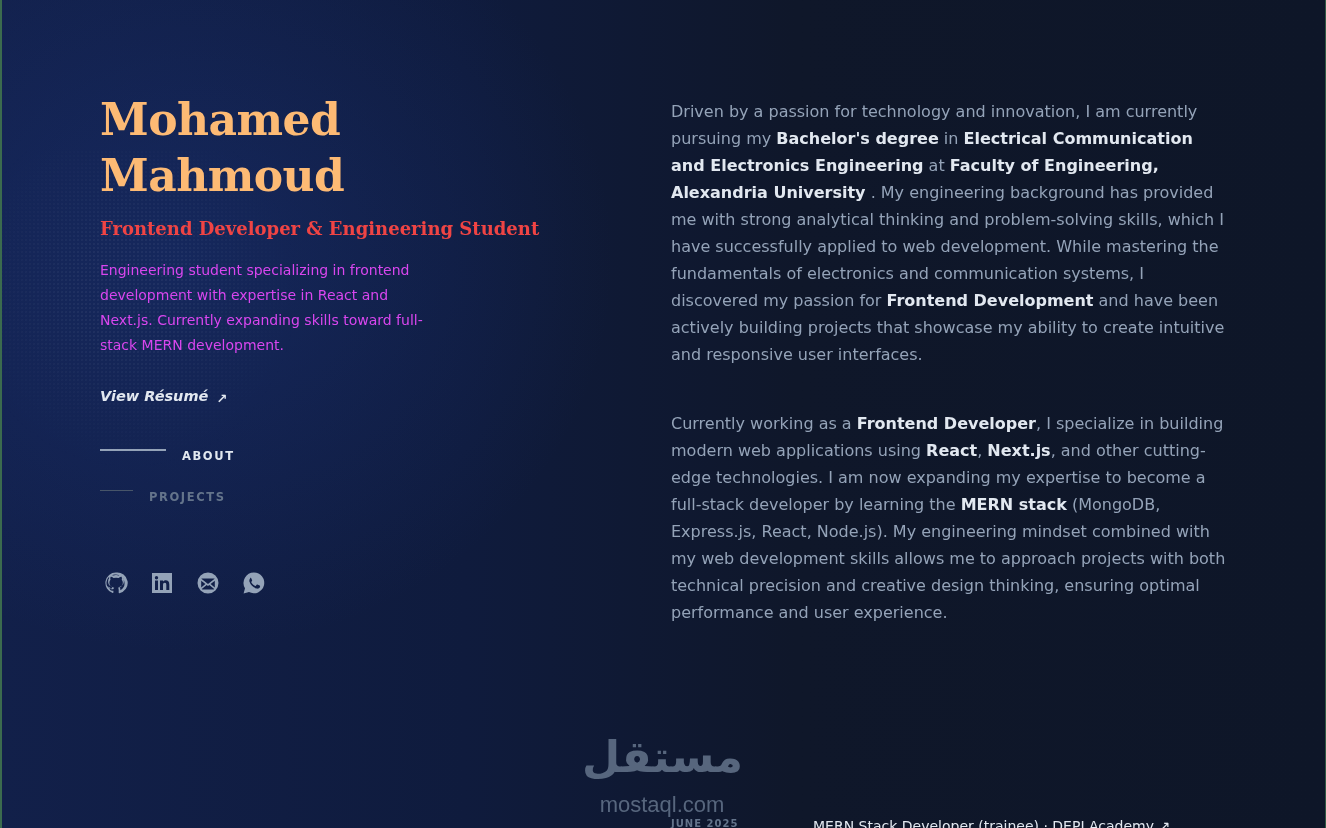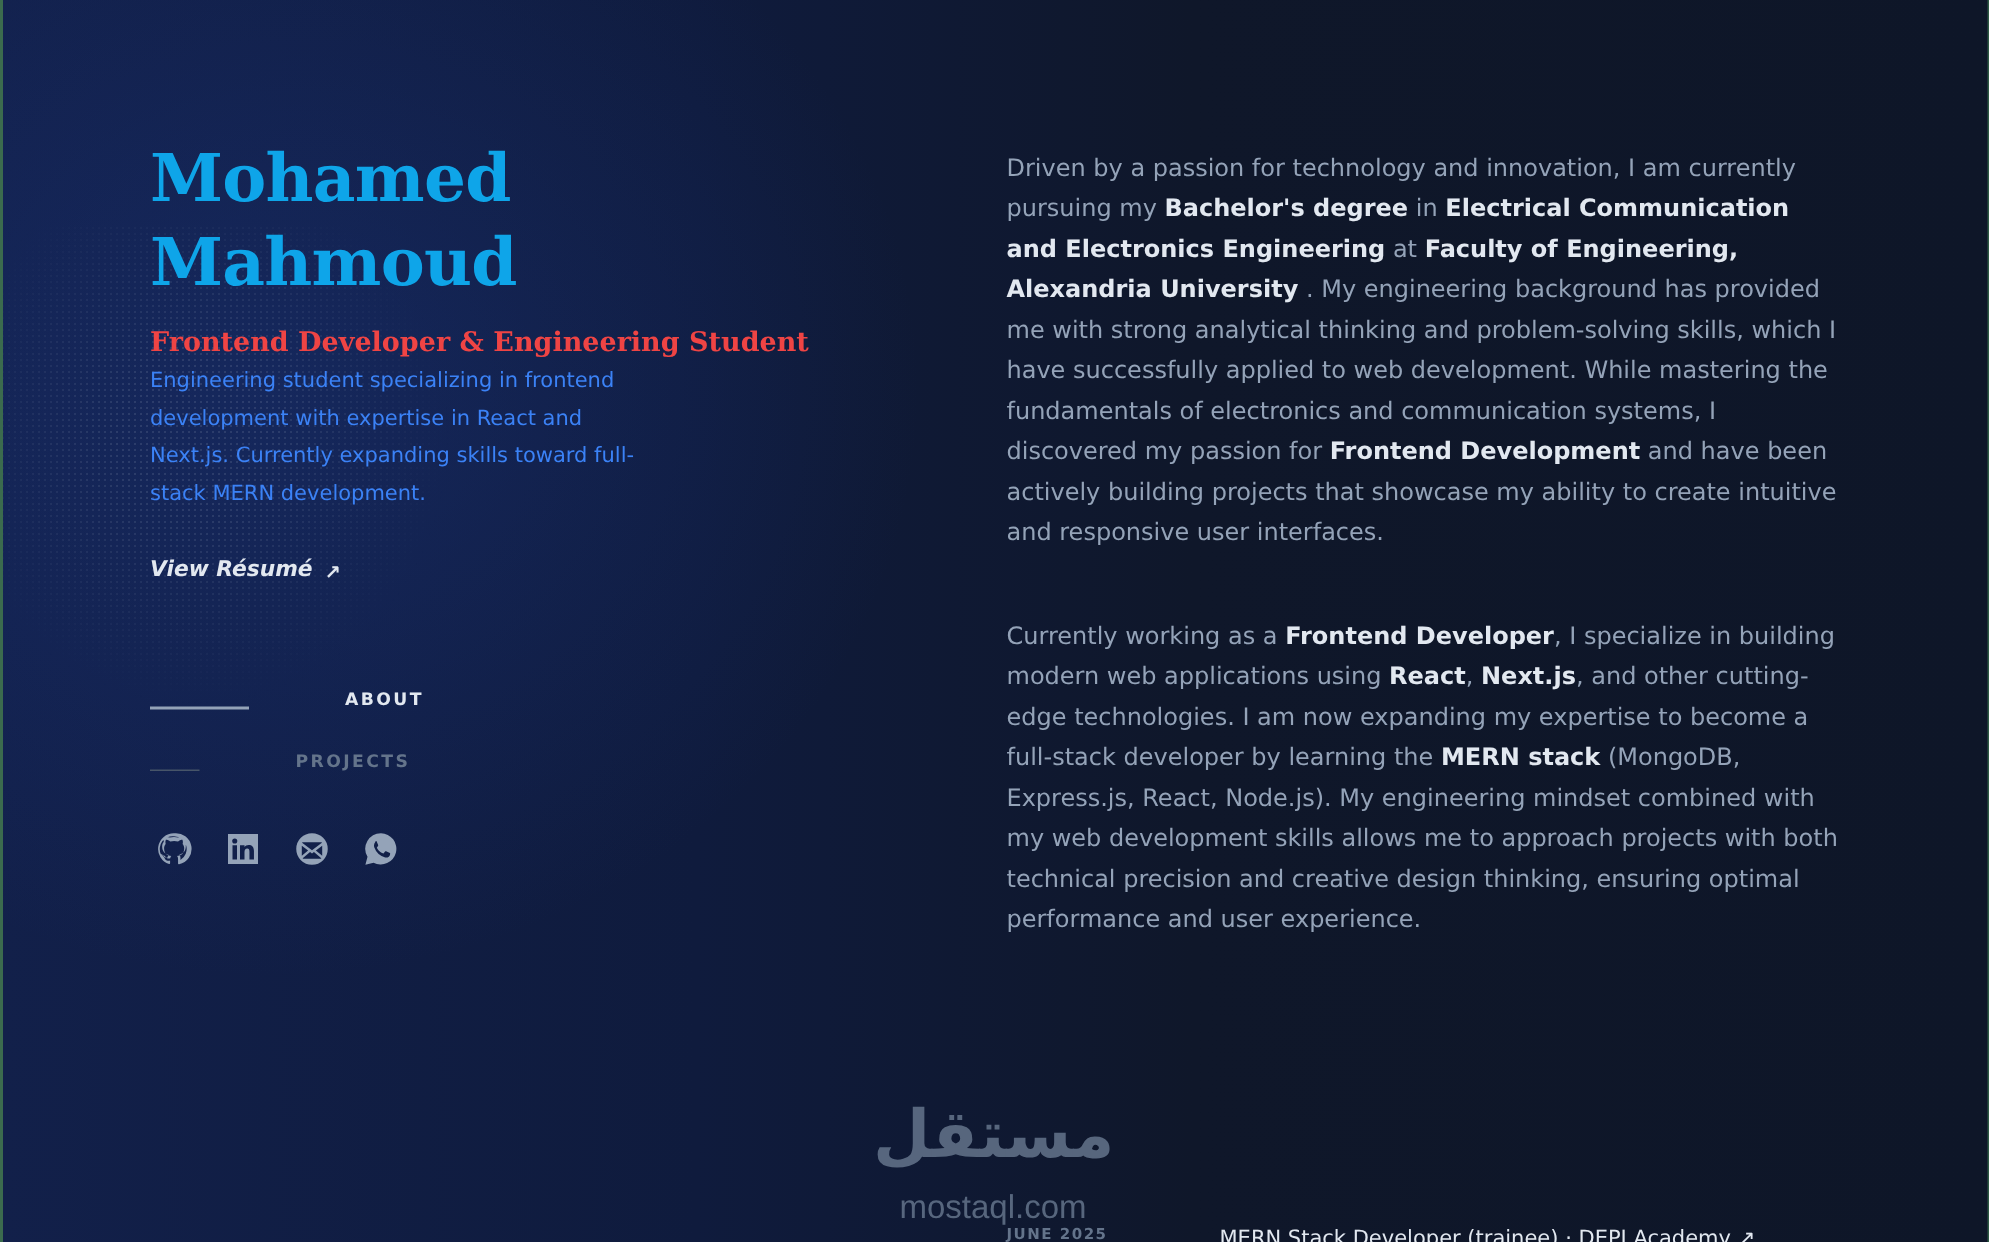--- a/index.html
+++ b/index.html
@@ -22,40 +22,40 @@
     background-size: 4px 4px;
     -webkit-mask-image: radial-gradient(ellipse 170px 180px at 130px 140px, #000 30%, transparent 100%);
     mask-image: radial-gradient(ellipse 170px 180px at 130px 140px, #000 30%, transparent 100%);
   }
   .edge-left { position: absolute; left: 0; top: 0; width: 2px; height: 100%; background: #3b6b4e; }
   .edge-right { position: absolute; right: 0; top: 0; width: 1px; height: 100%; background: #2f5a44; }
 
   .left { position: absolute; left: 100px; top: 92px; width: 470px; }
   .name {
     font-family: "DejaVu Serif", serif;
-    font-size: 44px; font-weight: bold; color: #0ea5e9;
+    font-size: 44px; font-weight: bold; color: #fdba74;
     letter-spacing: -0.5px; line-height: 56px;
   }
   .role {
     font-family: "DejaVu Serif", serif;
     font-size: 18px; color: #ef4444; margin-top: 12px; line-height: 26px;
   }
   .blurb {
-    width: 340px;
-    font-size: 14px; line-height: 25px; color: #3b82f6;
+    margin-top: 16px; width: 340px;
+    font-size: 14px; line-height: 25px; color: #d946ef;
   }
   .resume {
     display: inline-flex; align-items: center; gap: 8px;
     margin-top: 30px; font-size: 14.5px; font-weight: bold; color: #e2e8f0;
     text-decoration: none; cursor: pointer; font-style: italic;
   }
   .resume .arrow { font-size: 13px; display: inline-block; transform: translateY(2px); }
 
   .nav { margin-top: 44px; }
-  .nav-item { display: flex; align-items: flex-end; height: 41px; cursor: pointer; gap: 48px; }
+  .nav-item { display: flex; align-items: flex-start; height: 41px; cursor: pointer; }
   .nav-line { height: 1px; background: #475569; width: 33px; margin-right: 16px; }
   .nav-item.active .nav-line { width: 66px; height: 2px; background: #94a3b8; }
   .nav-label { font-size: 11.5px; font-weight: bold; letter-spacing: 1.6px; color: #64748b; }
   .nav-item.active .nav-label { color: #e2e8f0; }
 
   .social { display: flex; gap: 22px; margin-top: 40px; padding-left: 4px; }
   .social span { width: 24px; height: 24px; display: inline-flex; cursor: pointer; }
   .social svg { width: 24px; height: 24px; fill: #94a3b8; }
 
   .right { position: absolute; left: 671px; top: 98px; width: 560px; }

